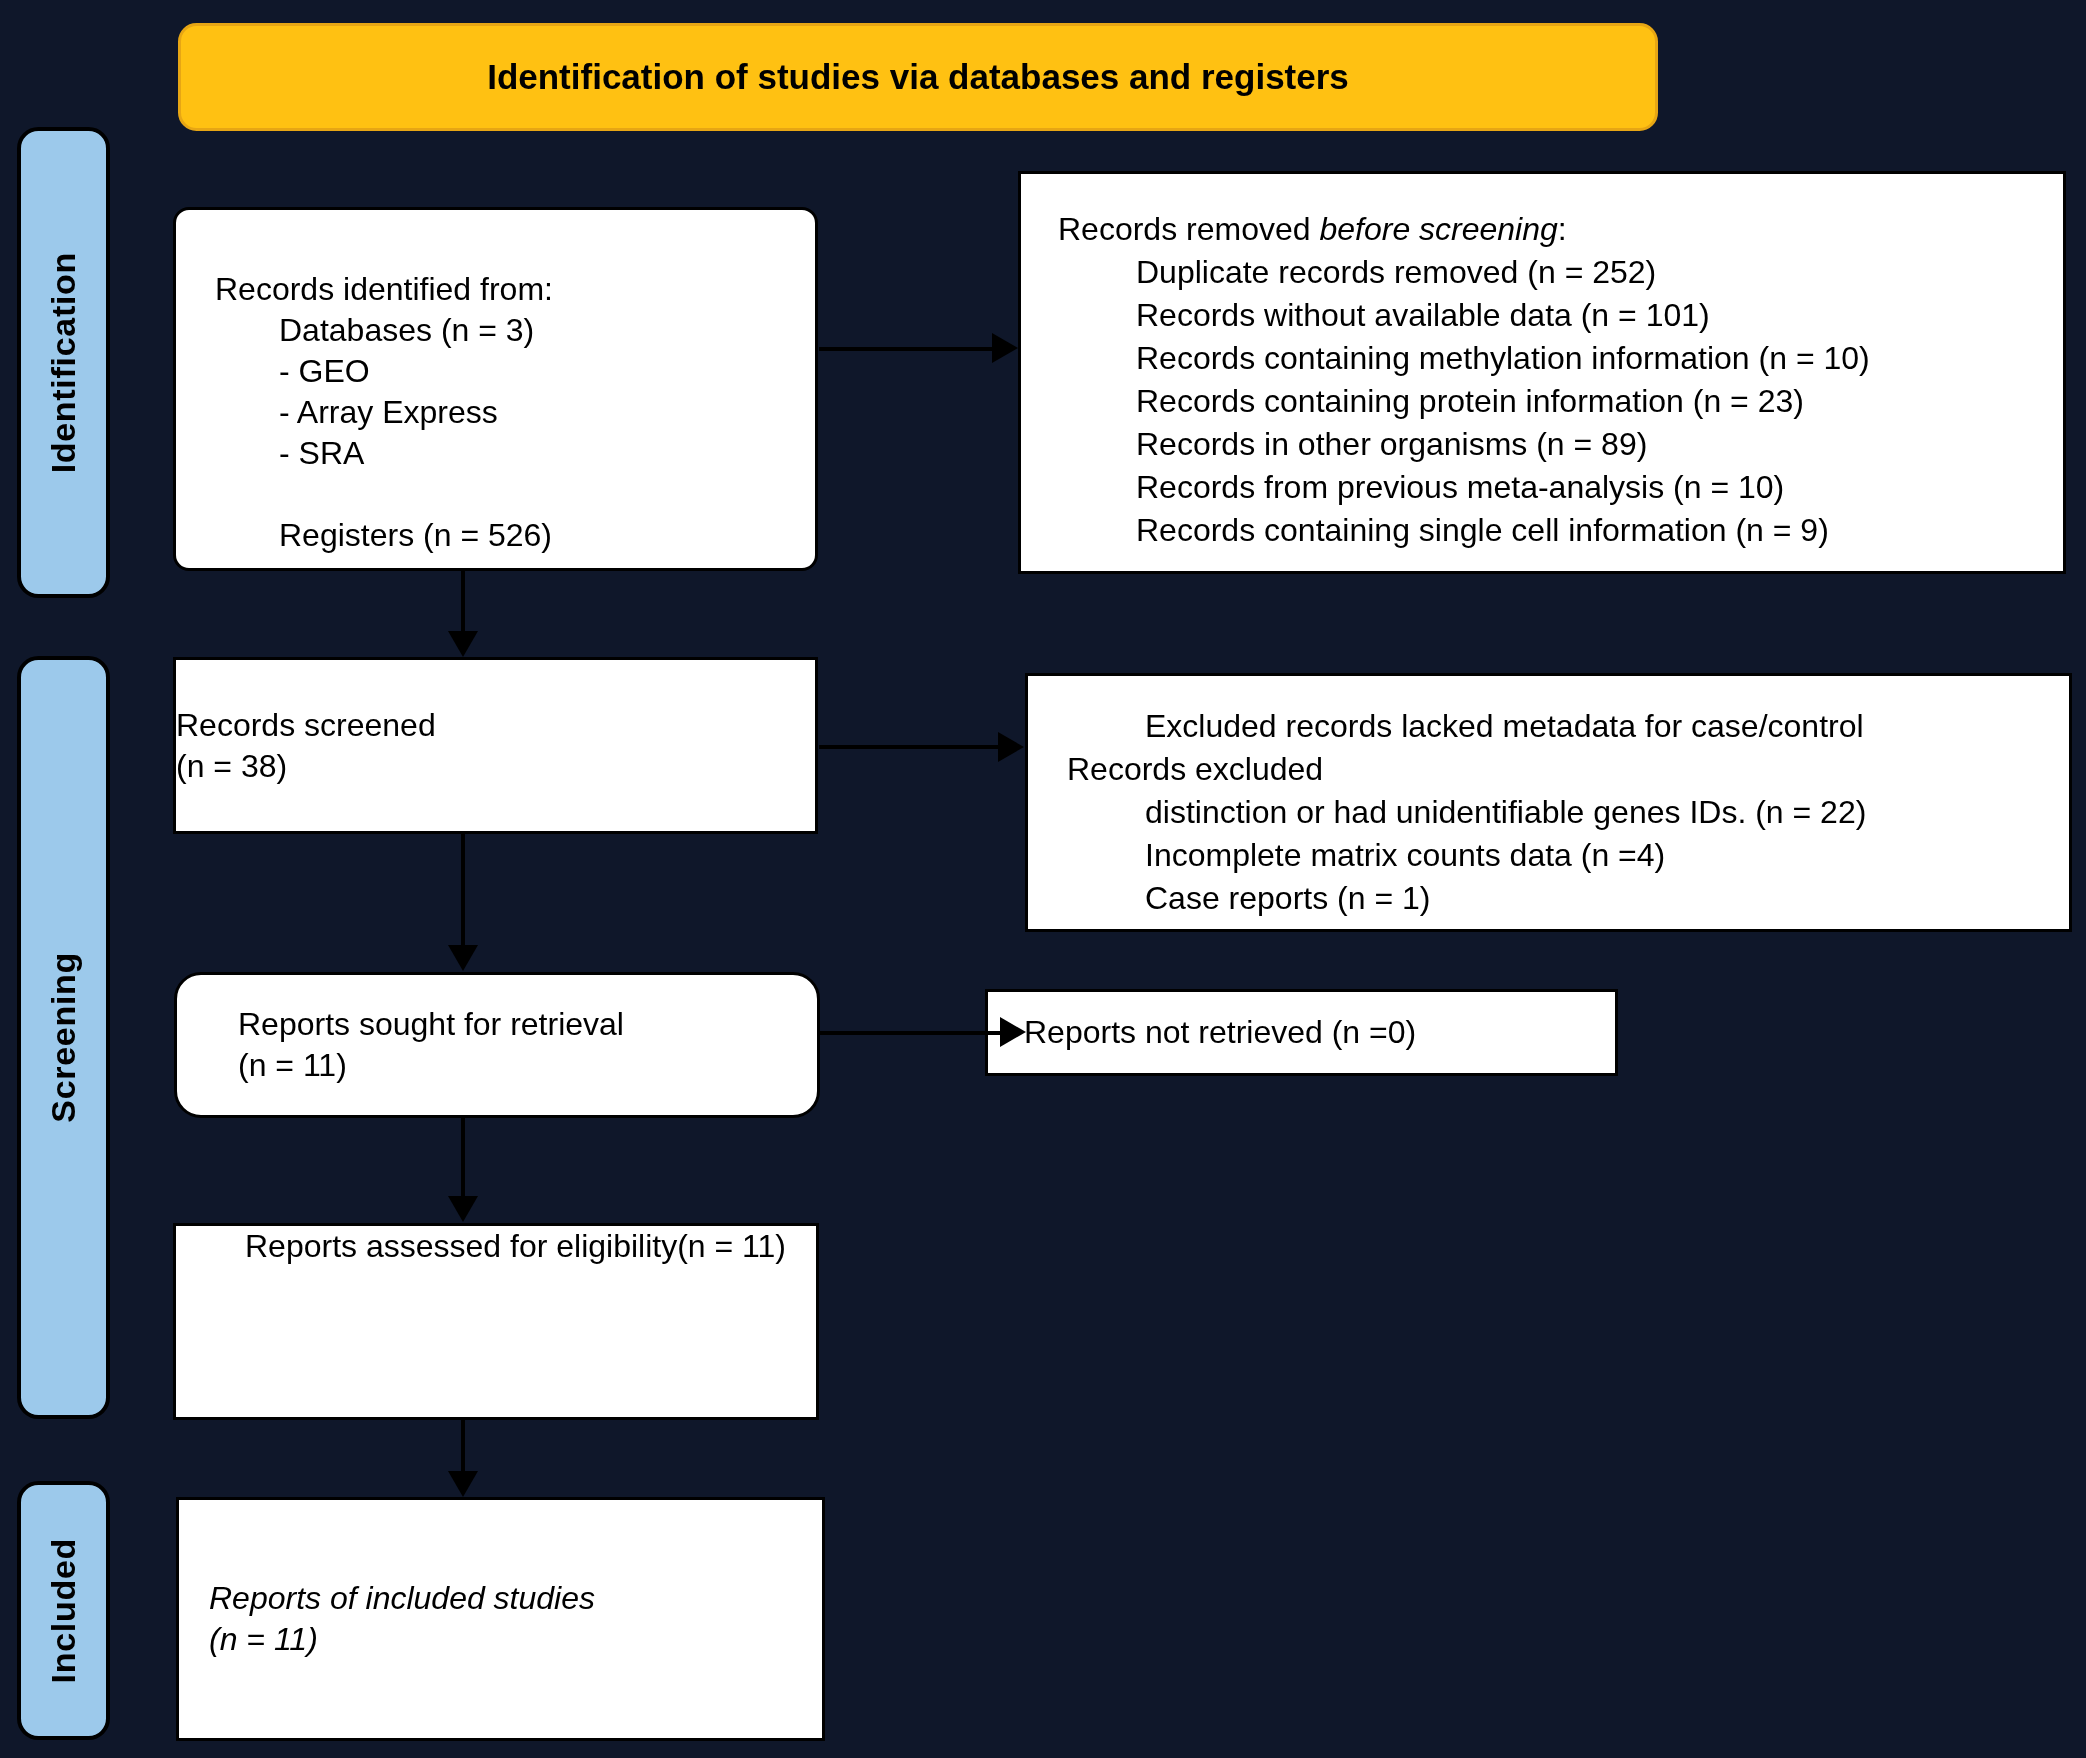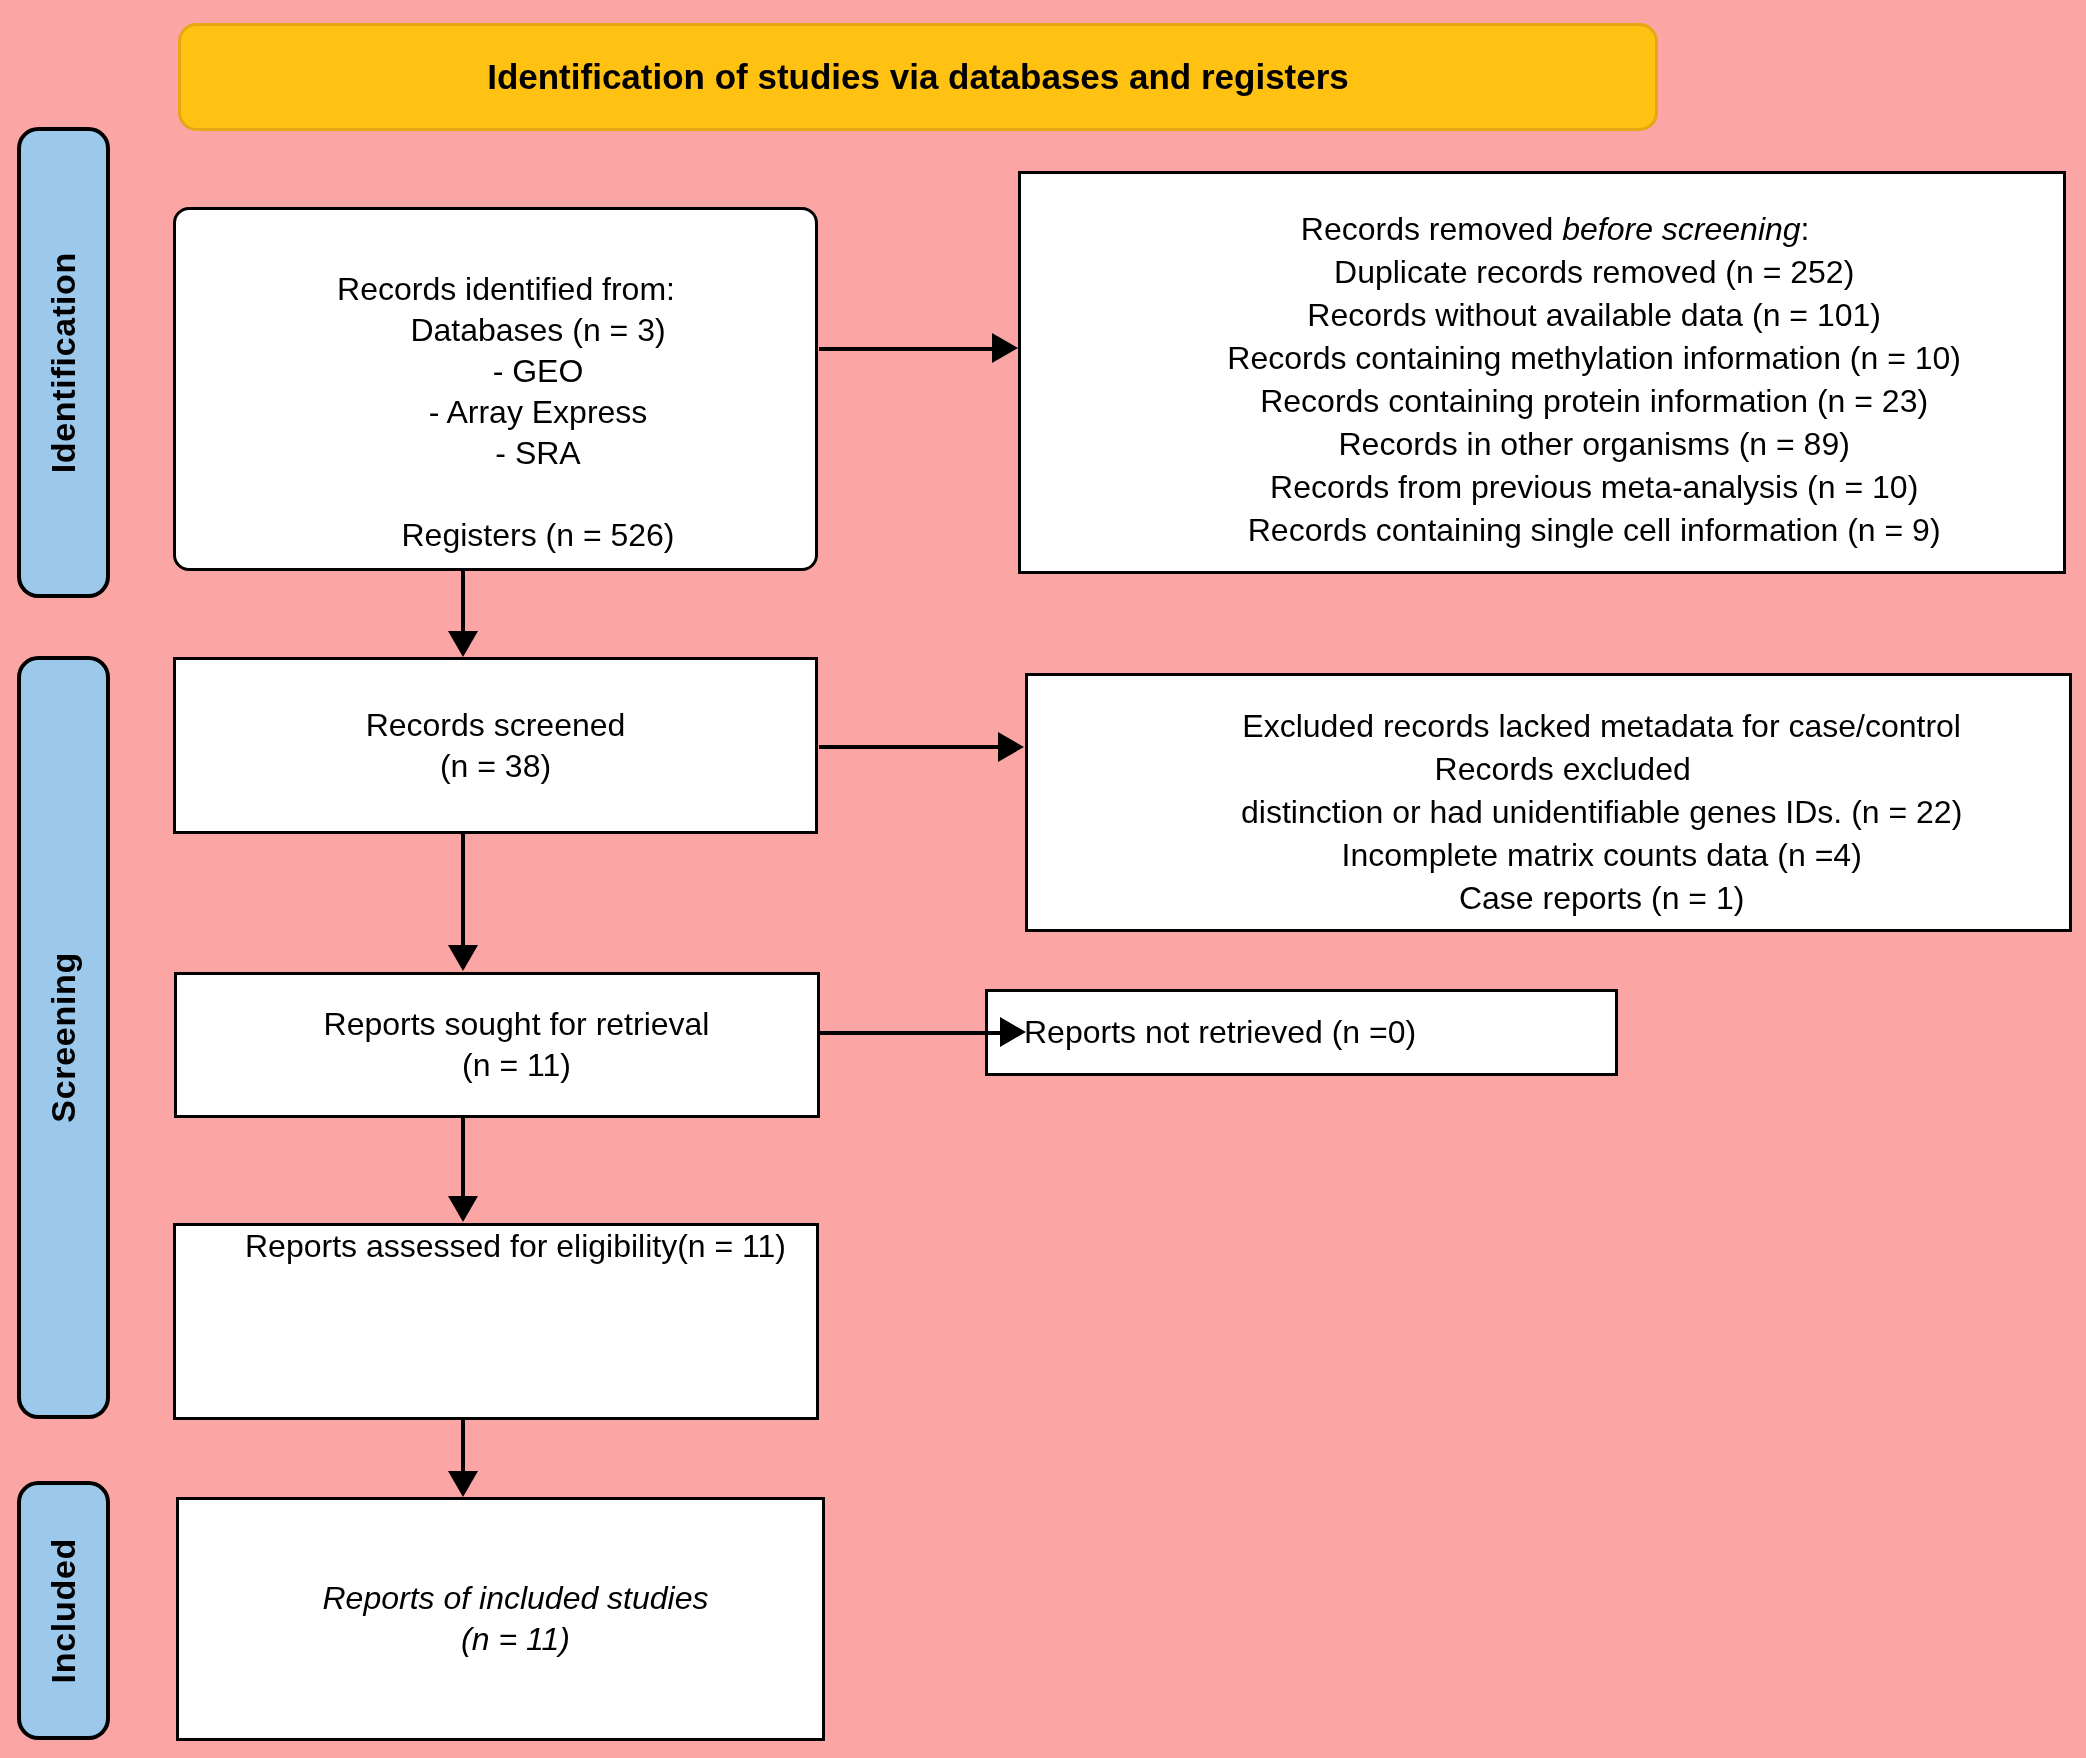--- a/index.html
+++ b/index.html
@@ -1,23 +1,22 @@
 <!DOCTYPE html>
 <html style="font-size:11.4px"><head>
 <meta charset="utf-8">
 <style>
   html, body { margin: 0; padding: 0; background: #ffffff; }
   .page {
     position: relative;
     width: 2087px;
     height: 1758px;
-    background: #fca5a5;
+    background: #0f172a;
     font-family: "Liberation Sans", sans-serif;
     color: #000000;
-    text-align: center;
   }
   * { box-sizing: border-box; }
 
   
   .banner {
     position: absolute;
     left: 178px; top: 23px;
     width: 1480px; height: 108px;
     background: #FFC112;
     border: 3.6px solid #E7A614;
@@ -76,21 +75,22 @@
   }
   #box-excluded {
     left: 1025px; top: 673px; width: 1047px; height: 259px;
     padding: 28.5px 10.7px 0 39px;
     line-height: 43px;
   }
   #box-excluded .line { min-height: 43px; }
   #box-sought {
     left: 174px; top: 972px; width: 646px; height: 146px;
     display: flex; flex-direction: column; justify-content: center;
-    padding-left: 39px;
+    padding-left: 61px;
+    border-radius: 27px;
   }
   #box-not-retrieved {
     left: 985px; top: 989px; width: 633px; height: 87px;
     display: flex; align-items: center;
     padding-left: 36px;
   }
   #box-assessed {
     left: 173px; top: 1223px; width: 646px; height: 197px;
     display: flex; justify-content: center;
     padding-left: 39px;

